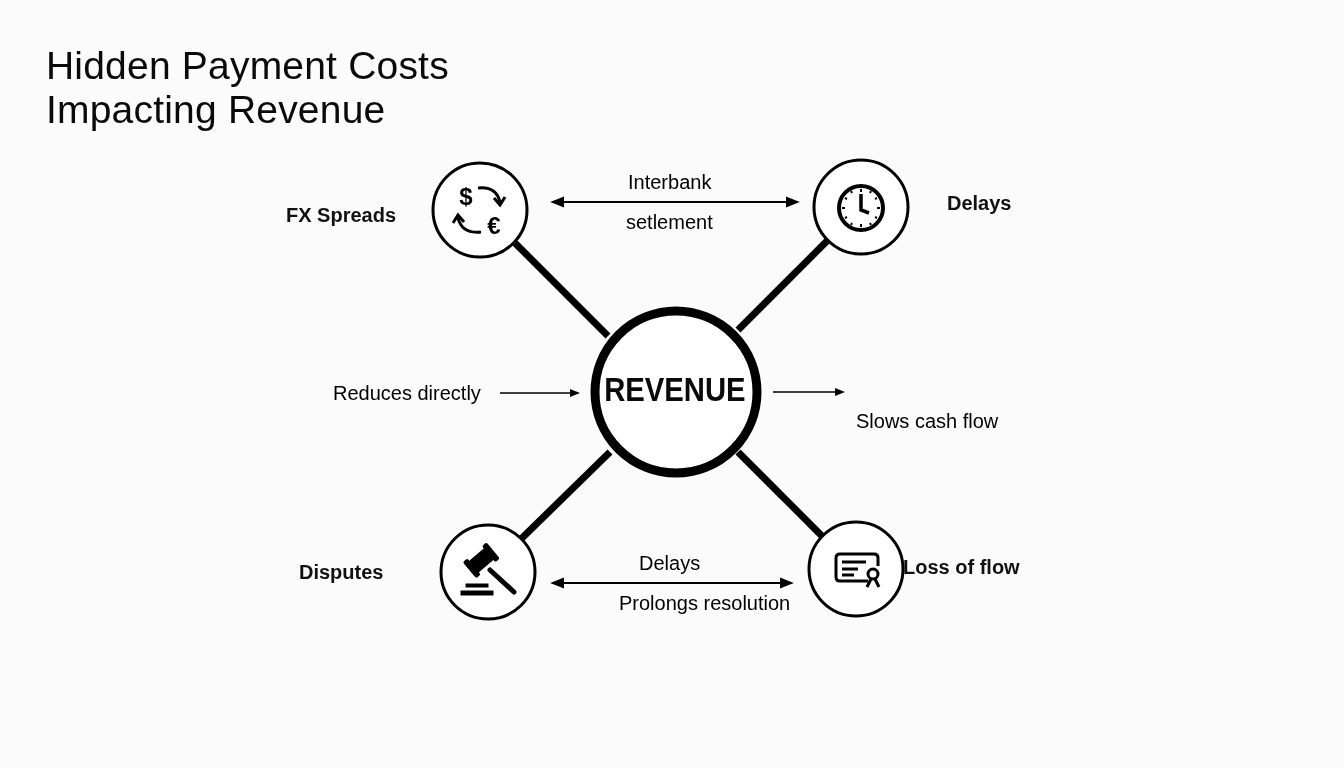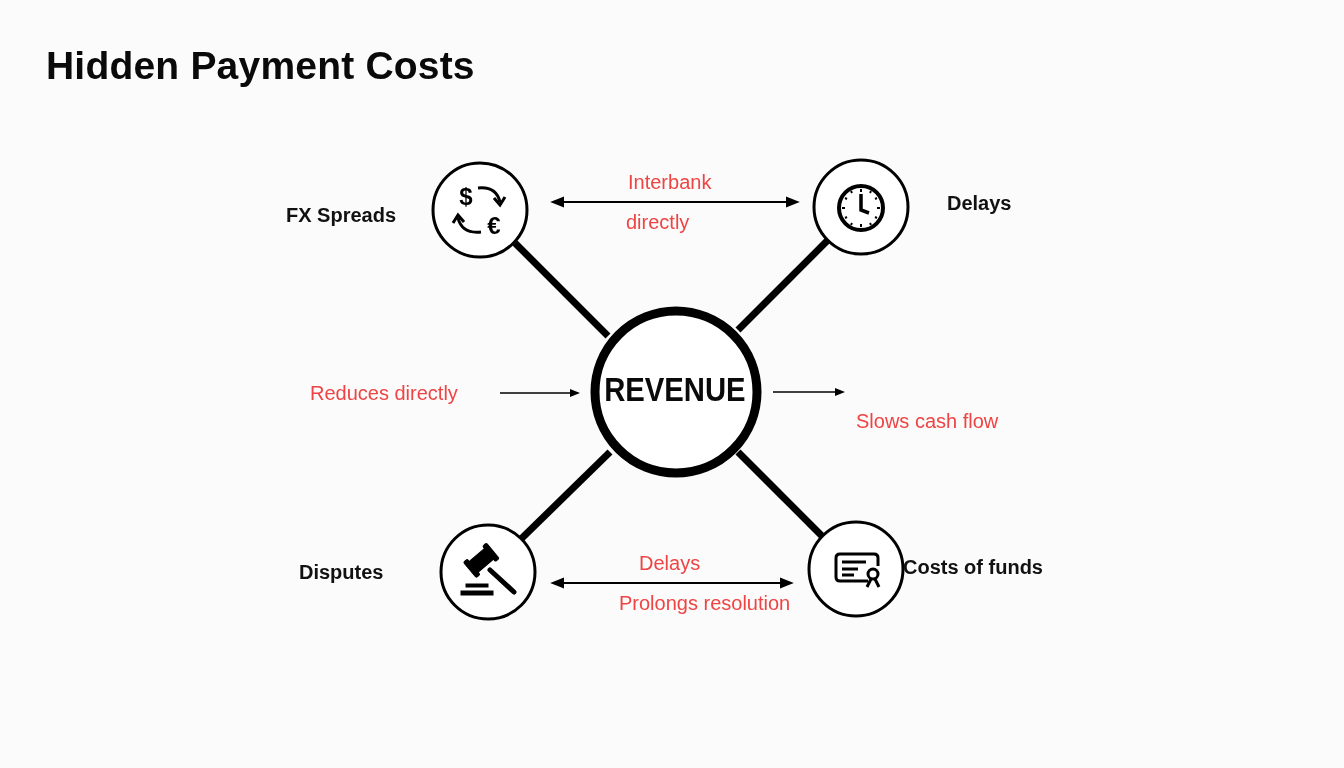--- a/index.html
+++ b/index.html
@@ -3,38 +3,39 @@
 <meta charset="utf-8">
 <style>
   html, body { margin:0; padding:0; }
   body {
     width:1344px; height:768px; overflow:hidden;
     background:#fbfbfb; position:relative;
     font-family:"Liberation Sans", sans-serif; color:#111;
   }
   .title {
     position:absolute; left:46px; top:44px;
-    font-size:39px; font-weight:bold; line-height:44px; color:#0a0a0a;
+    font-size:39px; font-weight:normal; line-height:44px; color:#0a0a0a;
     letter-spacing:0.2px;
   }
   svg.diagram { position:absolute; left:0; top:0; }
   .lbl { position:absolute; white-space:nowrap; }
   .bold { font-weight:bold; font-size:20px; color:#111; }
-  .reg { font-size:20px; color:#ef4444; }
+  .reg { font-size:20px; color:#000000; }
   .rev {
     position:absolute; left:593px; top:370px; width:160px; text-align:center;
     font-family:"Liberation Sans", sans-serif; font-weight:bold; font-size:34px;
     transform:scaleX(0.86); transform-origin:center; letter-spacing:0px; color:#0a0a0a;
   }
 </style>
 </head>
 <body>
 
 <div class="title">
   <div>Hidden Payment Costs</div>
+  <div>Impacting Revenue</div>
 </div>
 
 <svg class="diagram" width="1344" height="768" viewBox="0 0 1344 768">
   <defs>
     <marker id="ah" viewBox="0 0 10 10" refX="8" refY="5" markerWidth="7" markerHeight="7" orient="auto-start-reverse">
       <path d="M0,1 L10,5 L0,9 Z" fill="#000"></path>
     </marker>
   </defs>
 
   <g stroke="#000" stroke-width="7" stroke-linecap="butt">
@@ -110,20 +111,20 @@
   <line x1="553" y1="583" x2="791" y2="583" stroke="#000" stroke-width="2" marker-start="url(#ah)" marker-end="url(#ah)"></line>
   <line x1="500" y1="393" x2="578" y2="393" stroke="#000" stroke-width="1.5" marker-end="url(#ah)"></line>
   <line x1="773" y1="392" x2="843" y2="392" stroke="#000" stroke-width="1.5" marker-end="url(#ah)"></line>
 </svg>
 
 <div class="rev">REVENUE</div>
 
 <div class="lbl bold" style="left:286px; top:204px;">FX Spreads</div>
 <div class="lbl bold" style="left:947px; top:192px;">Delays</div>
 <div class="lbl bold" style="left:299px; top:561px;text-align:center;">Disputes</div>
-<div class="lbl bold" style="left:903px; top:556px;">Costs of funds</div>
+<div class="lbl bold" style="left:903px; top:556px;">Loss of flow</div>
 
 <div class="lbl reg" style="left:628px; top:171px;">Interbank</div>
-<div class="lbl reg" style="left:626px; top:211px;">directly</div>
+<div class="lbl reg" style="left:626px; top:211px;">setlement</div>
 <div class="lbl reg" style="left:639px; top:552px;">Delays</div>
 <div class="lbl reg" style="left:579px; top:592px;margin-left:40px;">Prolongs resolution</div>
-<div class="lbl reg" style="left:310px; top:382px;">Reduces directly</div>
+<div class="lbl reg" style="left:333px; top:382px;">Reduces directly</div>
 <div class="lbl reg" style="left:856px; top:382px;margin-top:28px;">Slows cash flow</div>
 
 </body></html>

